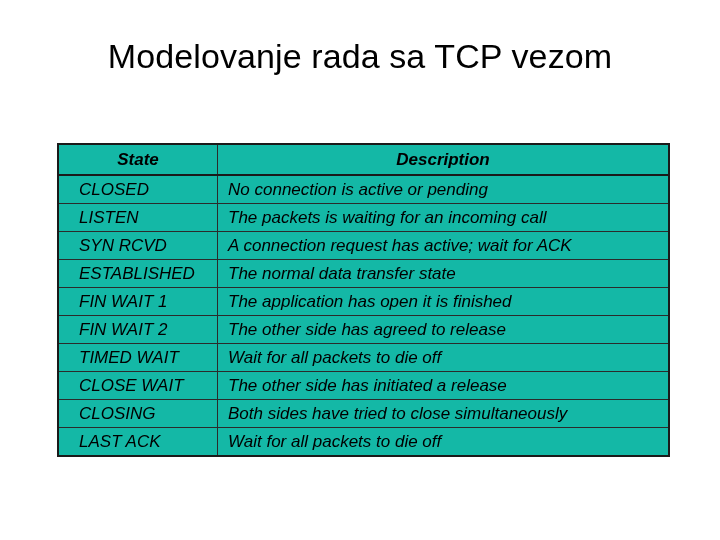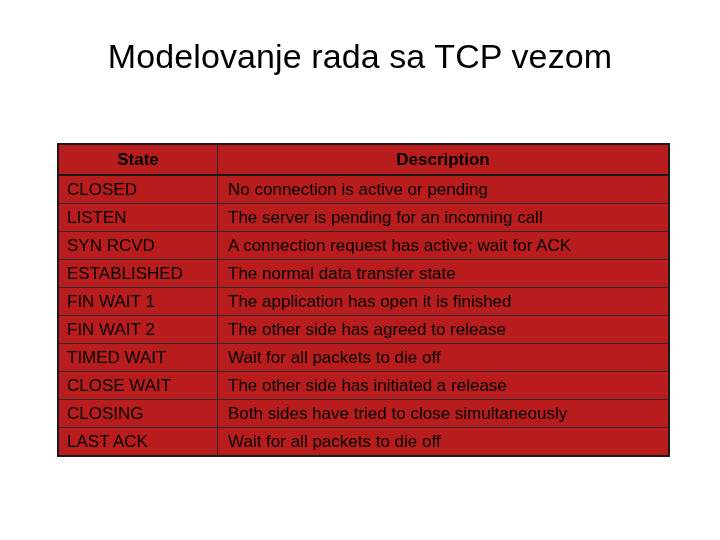--- a/index.html
+++ b/index.html
@@ -42,22 +42,23 @@
     position: absolute;
     left: 57px;
     top: 143px;
     width: 613px;
   }
 
   table.state-table {
     border-collapse: collapse;
     width: 613px;
     table-layout: fixed;
-    background: #b91c1c;
+    background: #14b8a6;
     border: 2px solid #1a1a1a;
+    font-style: italic;
   }
 
   table.state-table col.col-state { width: 159px; }
   table.state-table col.col-desc  { width: 450px; }
 
   table.state-table th,
   table.state-table td {
     border: 1px solid #2b2b2b;
     padding: 0;
     vertical-align: middle;
@@ -77,21 +78,21 @@
     height: 27px;
     font-size: 17px;
     font-weight: 400;
     line-height: 25px;
     text-align: left;
     white-space: nowrap;
     overflow: hidden;
   }
 
   table.state-table tbody td.cell-state {
-    padding-left: 8px;
+    padding-left: 20px;
   }
 
   table.state-table tbody td.cell-desc {
     padding-left: 10px;
   }
 </style>
 </head>
 <body>
 
 <div class="slide">
@@ -110,21 +111,21 @@
           <th>Description</th>
         </tr>
       </thead>
       <tbody id="table-body">
       <tr>
             <td class="cell-state">CLOSED</td>
             <td class="cell-desc">No connection is active or pending</td>
           </tr>
           <tr>
             <td class="cell-state">LISTEN</td>
-            <td class="cell-desc">The server is pending for an incoming call</td>
+            <td class="cell-desc">The packets is waiting for an incoming call</td>
           </tr>
           <tr>
             <td class="cell-state">SYN RCVD</td>
             <td class="cell-desc">A connection request has active; wait for ACK</td>
           </tr>
           <tr>
             <td class="cell-state">ESTABLISHED</td>
             <td class="cell-desc">The normal data transfer state</td>
           </tr>
           <tr>

